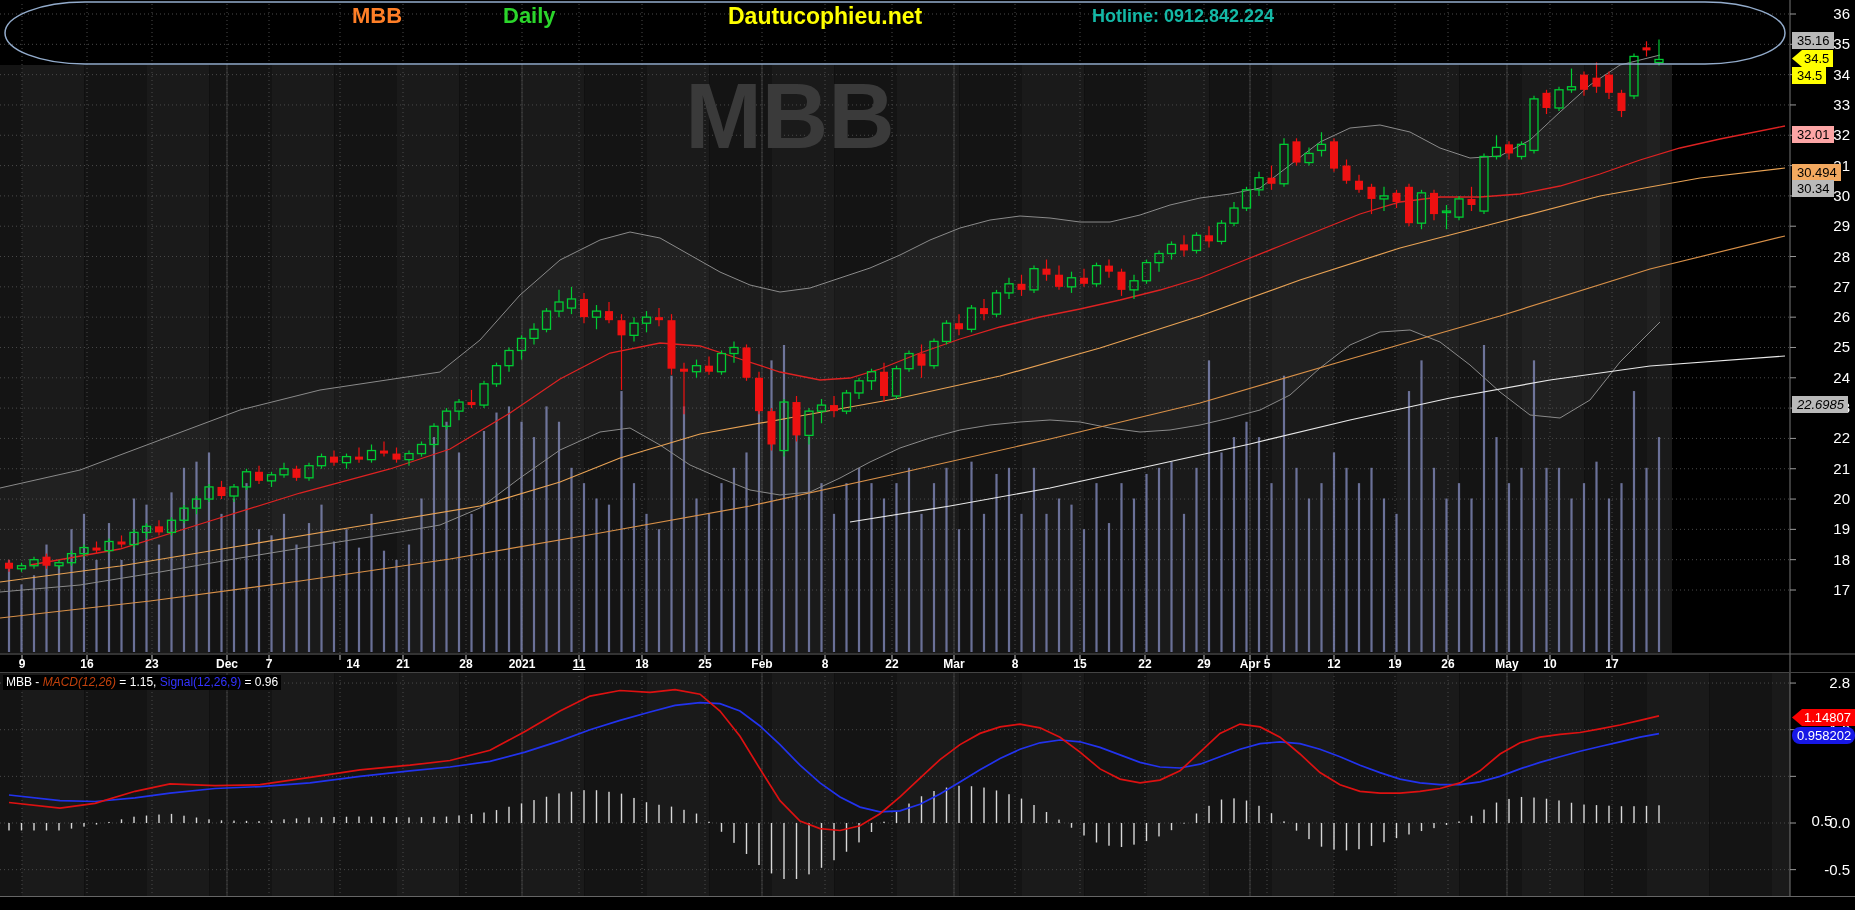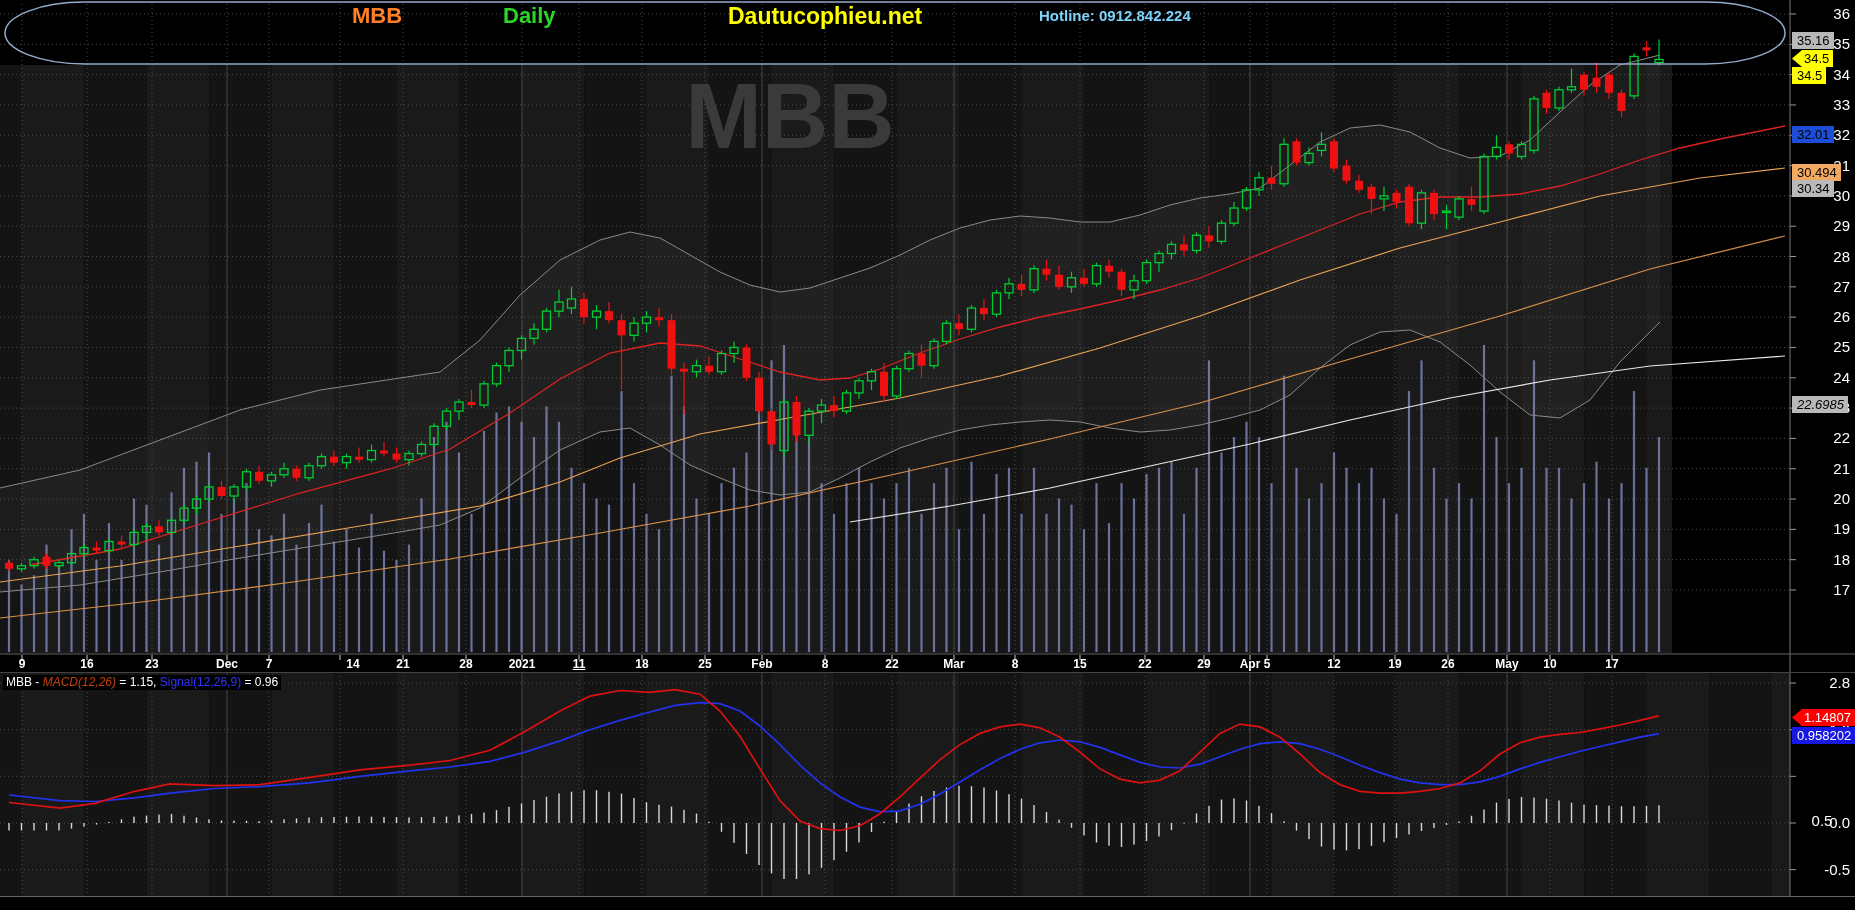--- a/index.html
+++ b/index.html
@@ -3,31 +3,31 @@
 <meta charset="utf-8">
 <style>
   html,body{margin:0;padding:0;background:#000;}
   #stage{position:relative;width:1855px;height:910px;background:#000;overflow:hidden;
          font-family:"Liberation Sans",sans-serif;}
   #chart-svg{position:absolute;left:0;top:0;}
   .hdr{position:absolute;top:2px;height:28px;line-height:28px;font-weight:bold;white-space:nowrap;}
   #hdr-symbol{left:352px;font-size:22px;color:#ff7f27;}
   #hdr-tf{left:503px;font-size:22px;color:#2bd62b;}
   #hdr-site{left:728px;font-size:23px;color:#ffff00;}
-  #hdr-hotline{left:1039px;font-size:15px;color:#7dd3fc;}
+  #hdr-hotline{left:1092px;font-size:18px;color:#14b8a6;}
   .axis-lbl{position:absolute;left:1794px;width:56px;text-align:right;color:#ffffff;
             font-size:15px;line-height:18px;}
   .date-lbl{position:absolute;top:656px;transform:translateX(-50%);color:#ffffff;
             font-size:12px;font-weight:bold;line-height:16px;white-space:nowrap;}
   .float-lbl{position:absolute;left:1792px;height:17px;line-height:17px;font-size:13px;
              padding:0 4px 0 5px;color:#000;white-space:nowrap;}
   .float-lbl.arrow{padding-left:12px;clip-path:polygon(0 50%,10px 0,100% 0,100% 100%,10px 100%);}
   .lbl-gray{background:#b9b9b9;}
   .lbl-yellow{background:#ffff00;}
-  .lbl-red{background:#1d4ed8;}
+  .lbl-red{background:#fca5a5;}
   .lbl-redw{background:#fe0000;color:#fff;text-align:right;}
   .lbl-orange{background:#f3a95f;}
   .lbl-blue{background:#1717e6;color:#fff;}
   #macd-legend{position:absolute;left:3px;top:675px;background:#000;font-size:12px;
                color:#fff;padding:0 3px;line-height:15px;white-space:nowrap;}
   #macd-legend .red{color:#c2410c;font-style:italic;}
   #macd-legend .blue{color:#3333ff;}
 </style>
 </head>
 <body>
@@ -946,15 +946,15 @@
       <div class="date-lbl" style="left: 1550px;">10</div>
       <div class="date-lbl" style="left: 1612px;">17</div>
       <div class="float-lbl lbl-gray" style="top: 32px;">35.16</div>
       <div class="float-lbl lbl-yellow arrow" style="top: 50px;">34.5</div>
       <div class="float-lbl lbl-yellow" style="top: 67px;">34.5</div>
       <div class="float-lbl lbl-red" style="top: 126px;">32.01</div>
       <div class="float-lbl lbl-orange" style="top: 164px;">30.494</div>
       <div class="float-lbl lbl-gray" style="top: 180px;">30.34</div>
       <div class="float-lbl lbl-gray" style="top: 396px; font-style: italic;">22.6985</div>
       <div class="float-lbl lbl-redw arrow" style="top: 709px;">1.14807</div>
-      <div class="float-lbl lbl-blue" style="top: 727px;">0.958202</div>
+      <div class="float-lbl lbl-blue" style="top: 727px; border-radius: 8px;">0.958202</div>
     </div>
 </div>
 
 </body></html>

